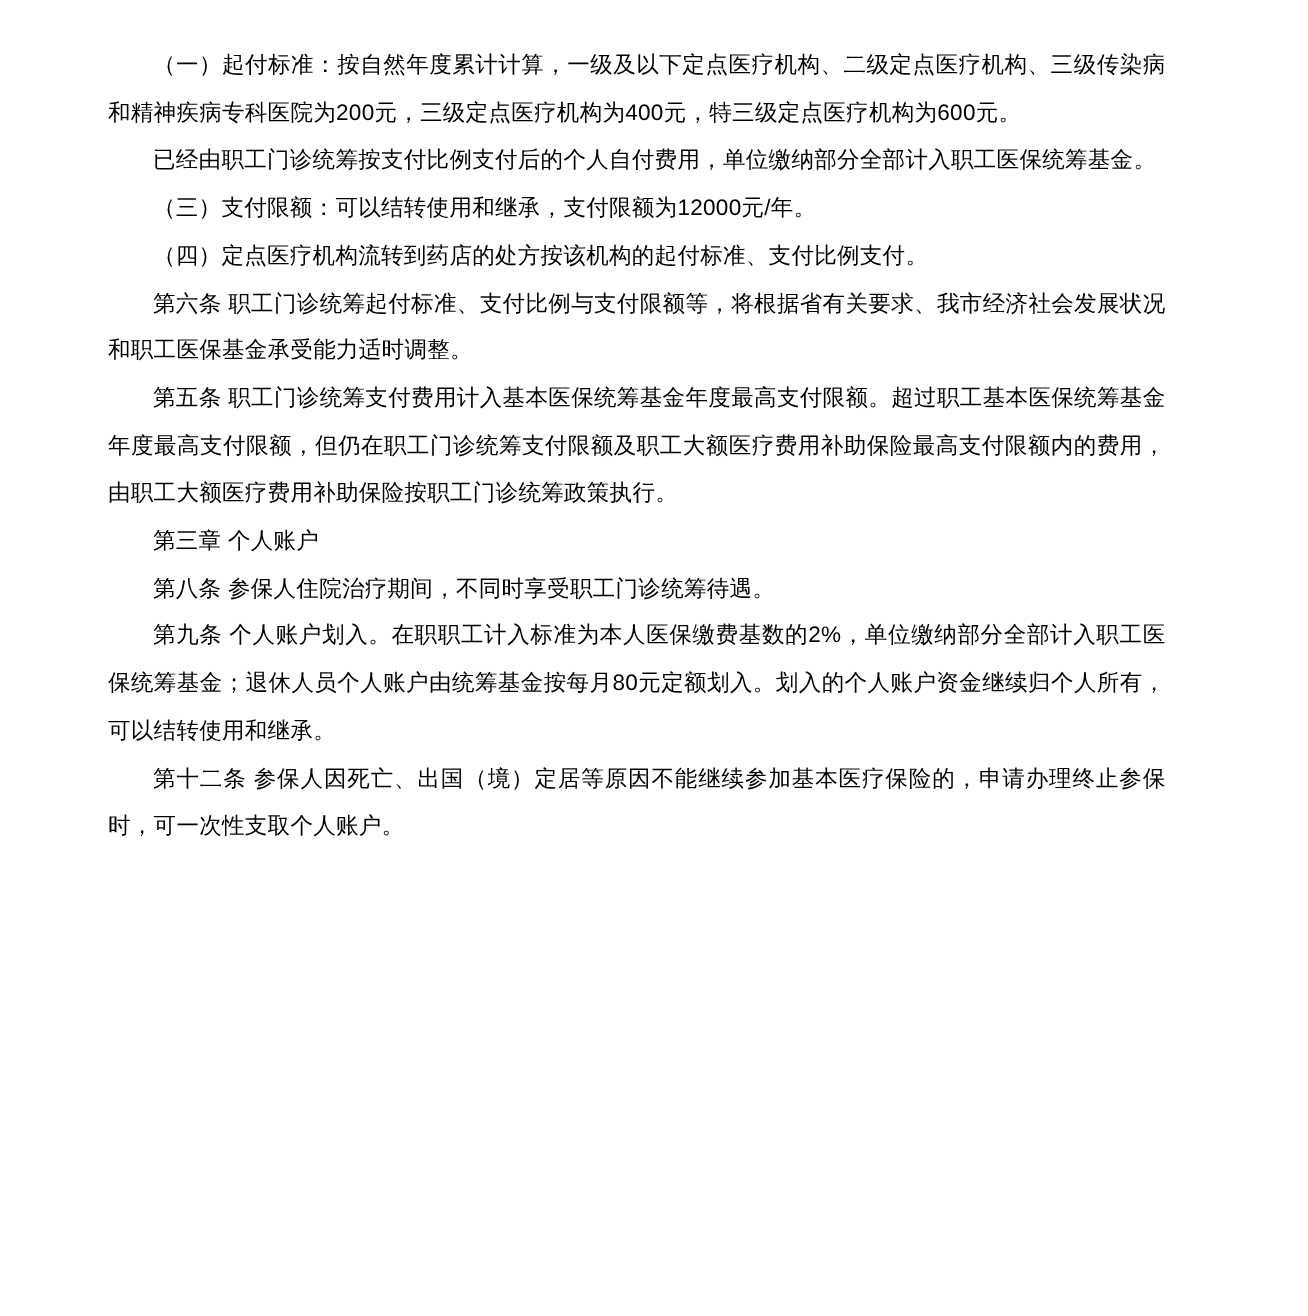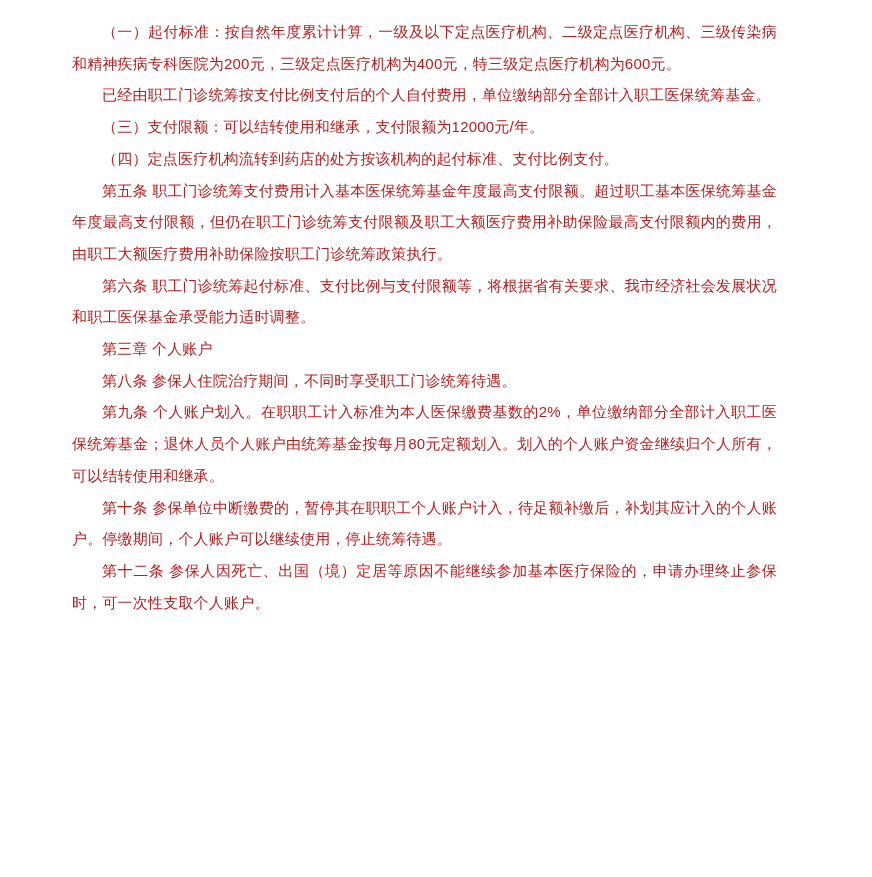--- a/index.html
+++ b/index.html
@@ -9,23 +9,23 @@
   }
   .page {
     width: 872px;
     height: 877px;
     box-sizing: border-box;
     background: #ffffff;
     overflow: hidden;
   }
   .doc {
     box-sizing: border-box;
-    padding: 16px 95px 0 72px;
+    padding: 28px 95px 0 72px;
     font-family: "Liberation Sans", "DejaVu Sans", sans-serif;
-    color: #b91c1c;
+    color: #000000;
   }
   .para {
     margin: 0;
     padding: 0;
     font-size: 15px;
     line-height: 31.7px;
     text-indent: 2em;
     text-align: justify;
     letter-spacing: 0.2px;
     word-break: break-all;
@@ -33,21 +33,20 @@
 </style>
 </head>
 <body>
 
 <div class="page">
   <div class="doc">
     <p class="para">（一）起付标准：按自然年度累计计算，一级及以下定点医疗机构、二级定点医疗机构、三级传染病和精神疾病专科医院为200元，三级定点医疗机构为400元，特三级定点医疗机构为600元。</p>
     <p class="para">已经由职工门诊统筹按支付比例支付后的个人自付费用，单位缴纳部分全部计入职工医保统筹基金。</p>
     <p class="para">（三）支付限额：可以结转使用和继承，支付限额为12000元/年。</p>
     <p class="para">（四）定点医疗机构流转到药店的处方按该机构的起付标准、支付比例支付。</p>
+    <p class="para">第六条 职工门诊统筹起付标准、支付比例与支付限额等，将根据省有关要求、我市经济社会发展状况和职工医保基金承受能力适时调整。</p>
     <p class="para">第五条 职工门诊统筹支付费用计入基本医保统筹基金年度最高支付限额。超过职工基本医保统筹基金年度最高支付限额，但仍在职工门诊统筹支付限额及职工大额医疗费用补助保险最高支付限额内的费用，由职工大额医疗费用补助保险按职工门诊统筹政策执行。</p>
-    <p class="para">第六条 职工门诊统筹起付标准、支付比例与支付限额等，将根据省有关要求、我市经济社会发展状况和职工医保基金承受能力适时调整。</p>
     <p class="para">第三章 个人账户</p>
     <p class="para">第八条 参保人住院治疗期间，不同时享受职工门诊统筹待遇。</p>
     <p class="para">第九条 个人账户划入。在职职工计入标准为本人医保缴费基数的2%，单位缴纳部分全部计入职工医保统筹基金；退休人员个人账户由统筹基金按每月80元定额划入。划入的个人账户资金继续归个人所有，可以结转使用和继承。</p>
-    <p class="para">第十条 参保单位中断缴费的，暂停其在职职工个人账户计入，待足额补缴后，补划其应计入的个人账户。停缴期间，个人账户可以继续使用，停止统筹待遇。</p>
     <p class="para">第十二条 参保人因死亡、出国（境）定居等原因不能继续参加基本医疗保险的，申请办理终止参保时，可一次性支取个人账户。</p>
   </div>
 </div>
 
 </body></html>

